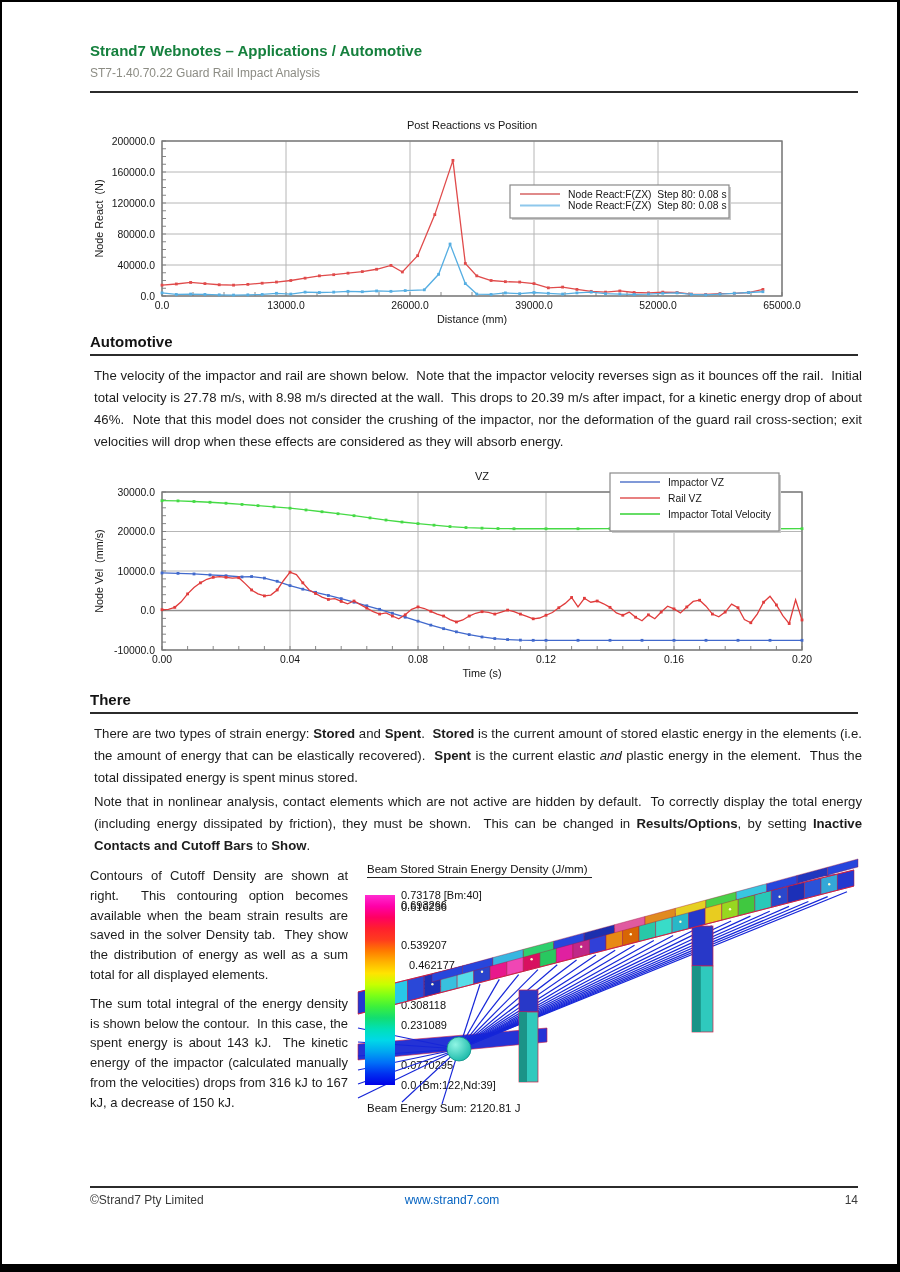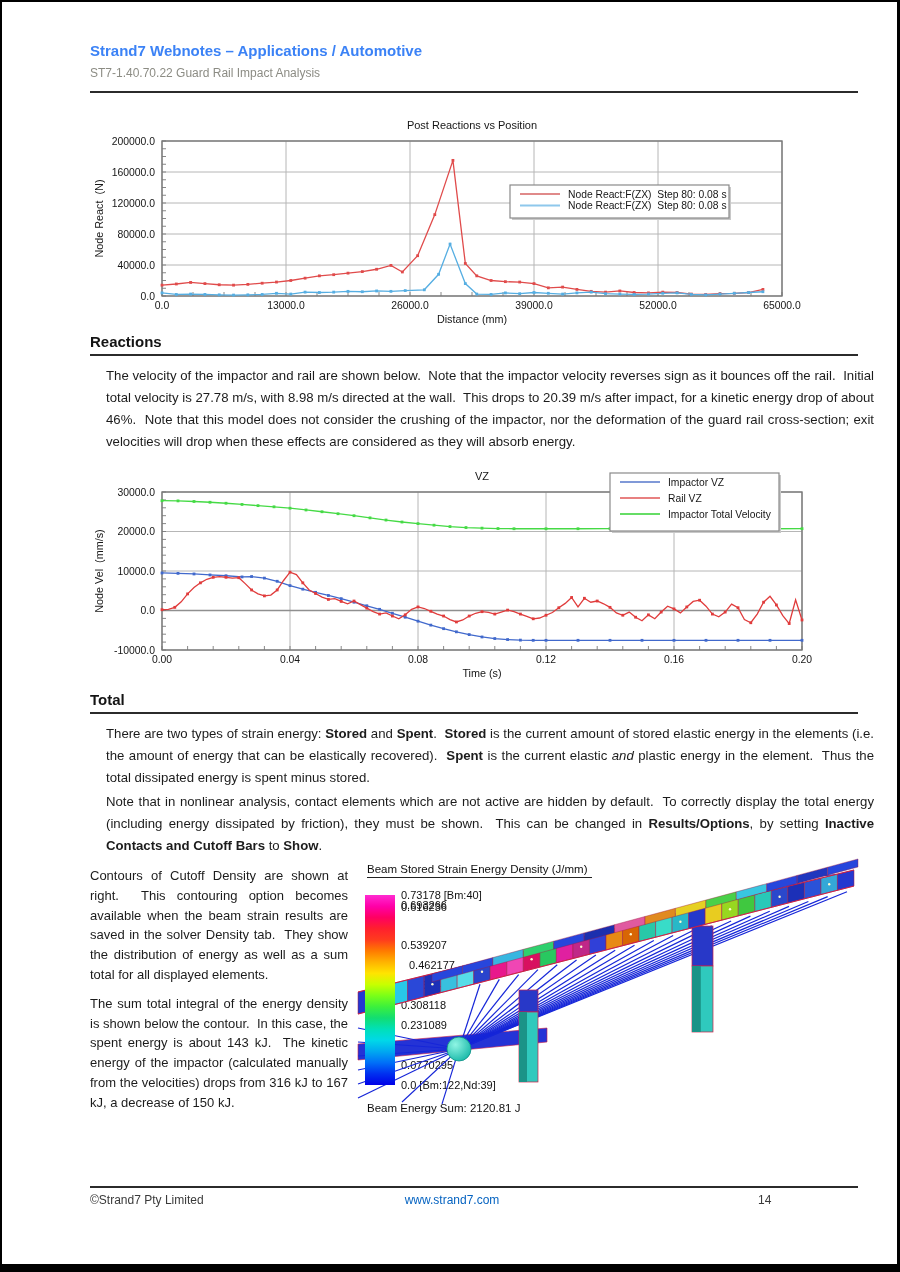--- a/index.html
+++ b/index.html
@@ -4,57 +4,57 @@
 <style>
   * { margin:0; padding:0; box-sizing:border-box; }
   html,body { background:#e8e8e8; }
   .page {
     position:relative; width:900px; height:1272px; background:#ffffff;
     border:2px solid #000; border-right-width:3px; border-bottom-width:8px;
     font-family:"Liberation Sans", sans-serif; color:#202020; overflow:hidden;
     margin:0 auto;
   }
   .abs { position:absolute; }
-  .h-title { left:88px; top:40px; font-size:15px; font-weight:bold; color:#3b82f6; }
+  .h-title { left:88px; top:40px; font-size:15px; font-weight:bold; color:#15803d; }
   .h-sub   { left:88px; top:64px; font-size:12px; color:#8c8c84; }
   .h-rule  { left:88px; width:768px; top:89px; height:2px; background:#2b2b2b; }
 
   
   .logo { left:600px; top:38px; width:260px; height:58px; }
   .logo-squares { position:absolute; left:36px; top:12px; width:36px; height:34px; }
   .logo-squares div { position:absolute; }
   .logo-text { position:absolute; left:72px; top:0px; font-size:44px; letter-spacing:-2px; color:#0d0d0d; font-weight:400; transform:scaleY(1.04); transform-origin:top left; }
   .logo-seven { font-size:48px; position:relative; top:3px; }
   .logo-reg { position:absolute; left:232px; top:2px; font-size:9px; color:#0d0d0d; }
   .logo-sub { position:absolute; left:178px; top:44px; font-size:7px; color:#3a3a3a; letter-spacing:1px; }
 
   .sec-head { left:88px; font-size:15px; font-weight:bold; color:#141414; }
   .sec-rule { left:88px; width:768px; height:2.4px; background:#2b2b2b; }
-  .para { left:104px; width:768px; font-size:13.2px; line-height:22px; text-align:justify; color:#1c1c1c; white-space:pre-wrap; }
+  .para { left:92px; width:768px; font-size:13.2px; line-height:22px; text-align:justify; color:#1c1c1c; white-space:pre-wrap; }
   .para .b { font-weight:bold; } .para .i { font-style:italic; }
 
   .colpara { font-size:13px; line-height:19.8px; text-align:justify; color:#1c1c1c; white-space:pre-wrap; }
   .colpara + .colpara { margin-top:9px; }
   .left-col { left:88px; top:864px; width:258px; }
 
   svg.chart { left:0; }
   svg text { font-family:"Liberation Sans", sans-serif; }
 
   
   .fig-title { left:365px; top:861px; font-size:11.5px; color:#101010; border-bottom:1.5px solid #222; padding:0 4px 2px 0; z-index:5; }
   .fig-sum { left:365px; top:1100px; font-size:11.5px; color:#101010; z-index:5; }
   .cbar { left:363px; top:893px; width:30px; height:190px; z-index:4; }
   .cbar-labels { left:399px; top:855px; width:170px; height:250px; z-index:1; }
   .cbar-labels div { position:absolute; font-size:11px; color:#101010; white-space:nowrap; }
   #model-svg { left:355px; top:855px; z-index:2; pointer-events:none; }
 
   .f-rule { left:88px; width:768px; top:1184px; height:1.6px; background:#2b2b2b; }
   .f-copy { left:88px; top:1191px; font-size:12px; color:#3a3a3a; }
   .f-link { left:0; top:1191px; width:900px; text-align:center; font-size:12px; color:#0563c1; text-decoration:none; }
-  .f-page { left:756px; top:1191px; width:100px; text-align:left; font-size:12px; color:#3a3a3a; }
+  .f-page { left:756px; top:1191px; width:100px; text-align:right; font-size:12px; color:#3a3a3a; }
 </style>
 </head>
 <body>
 
 <div class="page">
 
   <div class="abs h-title">Strand7 Webnotes – Applications / Automotive</div>
   <div class="abs h-sub">ST7-1.40.70.22 Guard Rail Impact Analysis</div>
 
 
@@ -220,21 +220,21 @@
       <text x="470" y="321" text-anchor="middle" font-size="10.8" fill="#161616" xml:space="preserve">Distance (mm)</text>
       <text x="101" y="216.5" text-anchor="middle" font-size="10.8" fill="#161616" transform="rotate(-90 101 216.5)" xml:space="preserve">Node React&nbsp; (N)</text>
       <rect x="510" y="185" width="219" height="33" fill="#c8c8c8"></rect>
       <rect x="508" y="183" width="219" height="33" fill="#ffffff" stroke="#8a8a8a" stroke-width="1.2"></rect>
       <line x1="518" x2="558" y1="192" y2="192" stroke="#e08a8a" stroke-width="2"></line>
       <text x="566" y="195.6" font-size="10.3" fill="#161616" xml:space="preserve">Node React:F(ZX)&nbsp; Step 80: 0.08 s</text>
       <line x1="518" x2="558" y1="203.5" y2="203.5" stroke="#8ec8ec" stroke-width="2"></line>
       <text x="566" y="207.1" font-size="10.3" fill="#161616" xml:space="preserve">Node React:F(ZX)&nbsp; Step 80: 0.08 s</text>
     </svg>
 
-  <div class="abs sec-head" style="top:331px;">Reactions</div>
+  <div class="abs sec-head" style="top:331px;">Automotive</div>
   <div class="abs sec-rule" style="top:352px;"></div>
   <div class="abs para" style="top:363px;"><span>The velocity of the impactor and rail are shown below.  Note that the impactor velocity reverses sign as it bounces off the rail.  Initial total velocity is 27.78 m/s, with 8.98 m/s directed at the wall.  This drops to 20.39 m/s after impact, for a kinetic energy drop of about 46%.  Note that this model does not consider the crushing of the impactor, nor the deformation of the guard rail cross-section; exit velocities will drop when these effects are considered as they will absorb energy.</span></div>
 
   <svg id="chart2" class="abs chart" style="top:463px;" width="900" height="222" viewBox="0 463 900 222">
       <line x1="160" x2="800" y1="648" y2="648" stroke="#b6b6b6" stroke-width="1"></line>
       <line x1="160" x2="800" y1="608.5" y2="608.5" stroke="#b6b6b6" stroke-width="1"></line>
       <line x1="160" x2="800" y1="569" y2="569" stroke="#b6b6b6" stroke-width="1"></line>
       <line x1="160" x2="800" y1="529.5" y2="529.5" stroke="#b6b6b6" stroke-width="1"></line>
       <line x1="160" x2="800" y1="490" y2="490" stroke="#b6b6b6" stroke-width="1"></line>
       <line x1="160" x2="160" y1="490" y2="648" stroke="#b6b6b6" stroke-width="1"></line>
@@ -433,21 +433,21 @@
       <rect x="610" y="473" width="169" height="58" fill="#c8c8c8"></rect>
       <rect x="608" y="471" width="169" height="58" fill="#ffffff" stroke="#8a8a8a" stroke-width="1.2"></rect>
       <line x1="618" x2="658" y1="480" y2="480" stroke="#8099d8" stroke-width="2"></line>
       <text x="666" y="483.6" font-size="10.3" fill="#161616" xml:space="preserve">Impactor VZ</text>
       <line x1="618" x2="658" y1="496" y2="496" stroke="#e88080" stroke-width="2"></line>
       <text x="666" y="499.6" font-size="10.3" fill="#161616" xml:space="preserve">Rail VZ</text>
       <line x1="618" x2="658" y1="512" y2="512" stroke="#66dd66" stroke-width="2"></line>
       <text x="666" y="515.6" font-size="10.3" fill="#161616" xml:space="preserve">Impactor Total Velocity</text>
     </svg>
 
-  <div class="abs sec-head" style="top:689px;">Total</div>
+  <div class="abs sec-head" style="top:689px;">There</div>
   <div class="abs sec-rule" style="top:710px;"></div>
   <div class="abs para" style="top:721px;"><span>There are two types of strain energy: </span><span class="b">Stored</span><span> and </span><span class="b">Spent</span><span>.  </span><span class="b">Stored</span><span> is the current amount of stored elastic energy in the elements (i.e. the amount of energy that can be elastically recovered).  </span><span class="b">Spent</span><span> is the current elastic </span><span class="i">and</span><span> plastic energy in the element.  Thus the total dissipated energy is spent minus stored.</span></div>
   <div class="abs para" style="top:789px;"><span>Note that in nonlinear analysis, contact elements which are not active are hidden by default.  To correctly display the total energy (including energy dissipated by friction), they must be shown.  This can be changed in </span><span class="b">Results/Options</span><span>, by setting </span><span class="b">Inactive Contacts and Cutoff Bars</span><span> to </span><span class="b">Show</span><span>.</span></div>
 
   <div class="abs left-col">
     <div class="colpara"><span>Contours of </span><span class="b">Cutoff Density</span><span> are shown at right.  This contouring option becomes available when the beam strain results are saved in the solver </span><span class="b">Density</span><span> tab.  They show the distribution of energy as well as a sum total for all displayed elements.</span></div>
     <div class="colpara"><span>The sum total integral of the energy density is shown below the contour.  In this case, the spent energy is about 143 kJ.  The kinetic energy of the impactor (calculated manually from the velocities) drops from 316 kJ to 167 kJ, a decrease of 150 kJ.</span></div>
   </div>
 
   <div class="abs fig-title">Beam Stored Strain Energy Density  (J/mm)</div>

